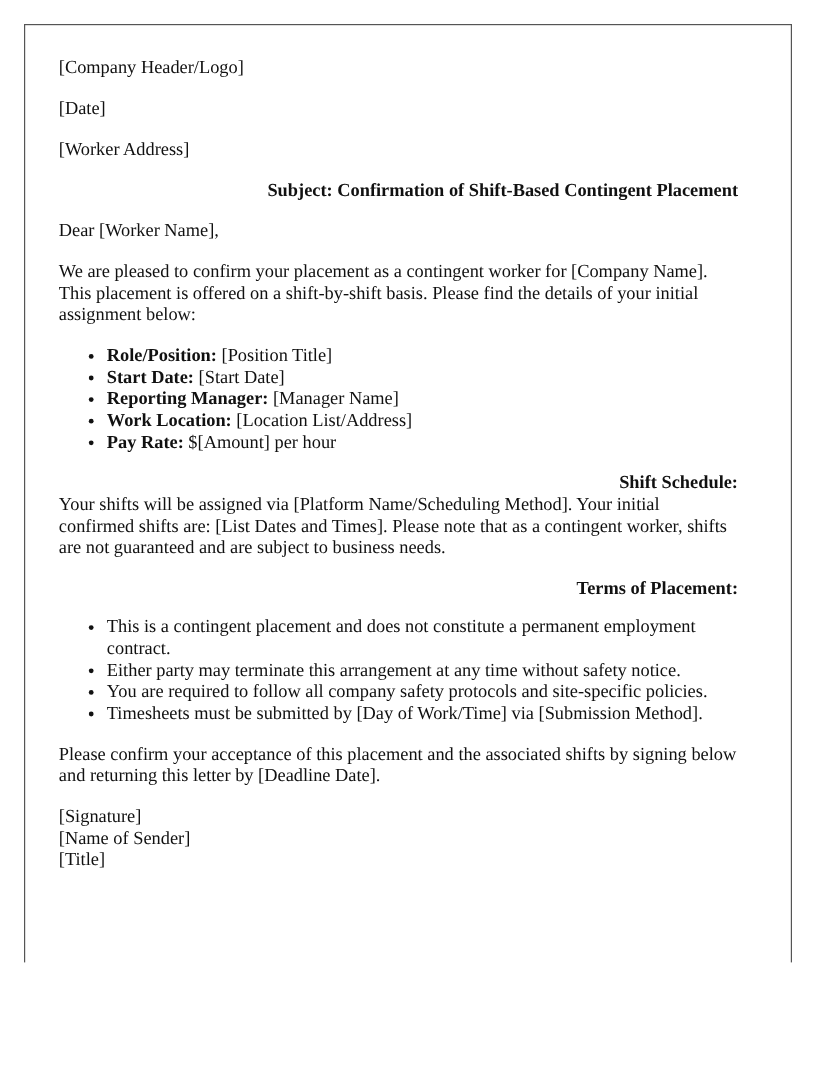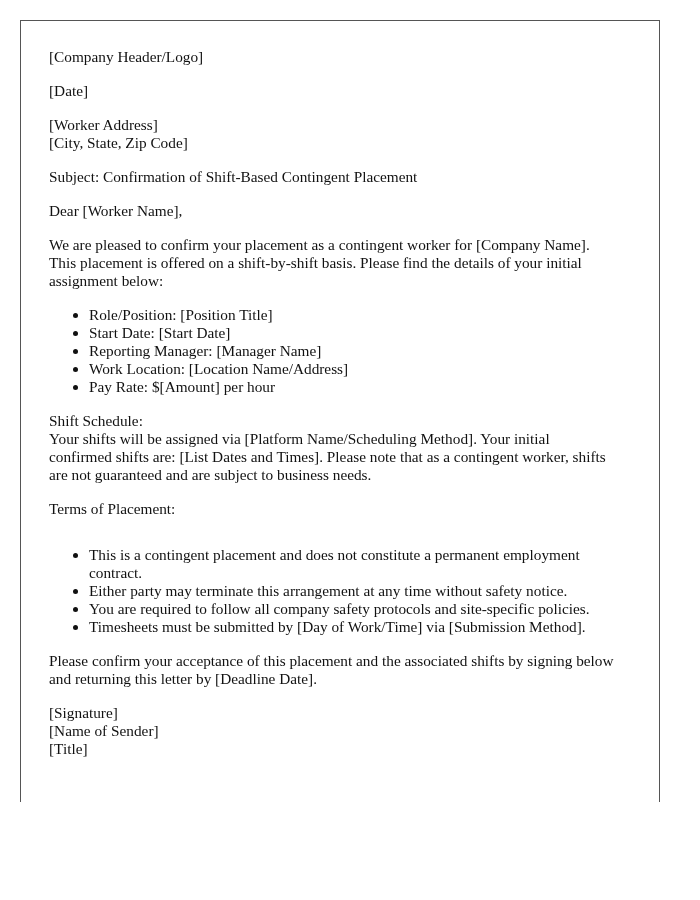--- a/index.html
+++ b/index.html
@@ -6,57 +6,56 @@
   body { width: 700px; height: 900px; position: relative; overflow: hidden; }
   .page {
     position: absolute; left: 20px; top: 20px; width: 640px; height: 782px;
     border: 1px solid #555; border-bottom: none; box-sizing: border-box;
     padding: 27px 44px 0 28px;
     font-family: "Liberation Serif", "DejaVu Serif", serif;
     font-size: 15.3px; line-height: 18px; color: #111;
   }
   p { margin: 0 0 16px 0; }
   .block p { margin: 0; }
-  .bold { font-weight: normal; }
+  .bold { font-weight: bold; text-align: right; }
   ul { margin: 12px 0 16px 0; padding-left: 40px; }
   ul li { margin: 0; }
   .gap { height: 16px; }
 </style>
 </head>
 <body>
 
 <div class="page">
   <p>[Company Header/Logo]</p>
   <p>[Date]</p>
 
   <div class="block">
     <p>[Worker Address]</p>
-    <p>[City, State, Zip Code]</p>
   </div>
   <div class="gap"></div>
 
   <p class="bold">Subject: Confirmation of Shift-Based Contingent Placement</p>
   <p>Dear [Worker Name],</p>
   <p>We are pleased to confirm your placement as a contingent worker for [Company Name]. This placement is offered on a shift-by-shift basis. Please find the details of your initial assignment below:</p>
 
   <ul>
     <li><span class="bold">Role/Position:</span><span> [Position Title]</span></li>
     <li><span class="bold">Start Date:</span><span> [Start Date]</span></li>
     <li><span class="bold">Reporting Manager:</span><span> [Manager Name]</span></li>
-    <li><span class="bold">Work Location:</span><span> [Location Name/Address]</span></li>
+    <li><span class="bold">Work Location:</span><span> [Location List/Address]</span></li>
     <li><span class="bold">Pay Rate:</span><span> $[Amount] per hour</span></li>
   </ul>
 
   <div class="block">
     <p class="bold">Shift Schedule:</p>
     <p>Your shifts will be assigned via [Platform Name/Scheduling Method]. Your initial confirmed shifts are: [List Dates and Times]. Please note that as a contingent worker, shifts are not guaranteed and are subject to business needs.</p>
   </div>
   <div class="gap"></div>
 
-  <p class="bold" style="margin-bottom:28px;">Terms of Placement:</p>
+  <p class="bold" style="margin-bottom:14px;">Terms of Placement:</p>
   <ul>
     <li>This is a contingent placement and does not constitute a permanent employment contract.</li>
     <li>Either party may terminate this arrangement at any time without safety notice.</li>
     <li>You are required to follow all company safety protocols and site-specific policies.</li>
     <li>Timesheets must be submitted by [Day of Work/Time] via [Submission Method].</li>
   </ul>
 
   <p>Please confirm your acceptance of this placement and the associated shifts by signing below and returning this letter by [Deadline Date].</p>
 
   <div class="block">

